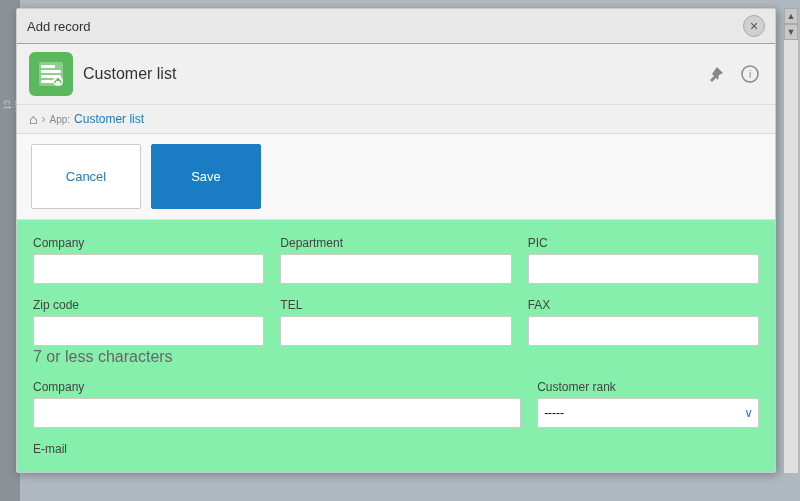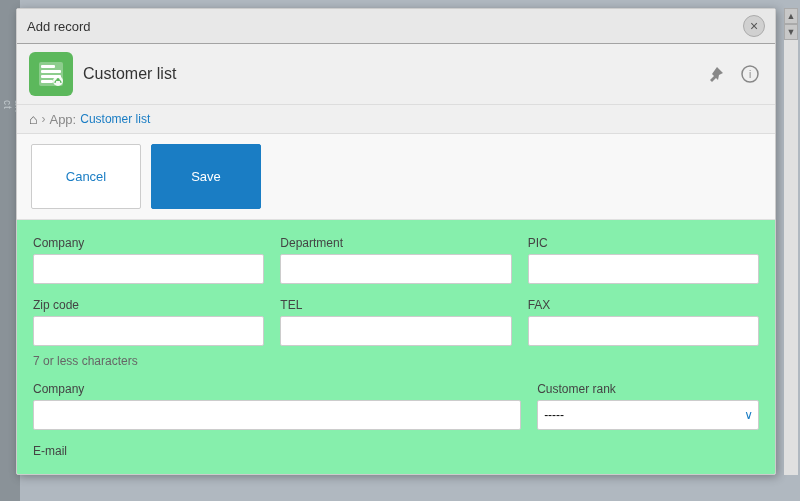--- a/index.html
+++ b/index.html
@@ -120,21 +120,21 @@
       color: #555;
       font-size: 14px;
       cursor: pointer;
     }
     .breadcrumb-sep {
       color: #999;
       font-size: 12px;
     }
     .breadcrumb-app-label {
       color: #888;
-      font-size: 13px;
+      font-size: 10px;
     }
     .breadcrumb-link {
       color: #1a7dc4;
       font-size: 12px;
       cursor: pointer;
     }
 
     
     .action-bar {
       background: #f8f8f8;
@@ -198,23 +198,23 @@
       height: 30px;
       border: 1px solid #ccc;
       background: #fff;
       padding: 0 6px;
       font-size: 12px;
       border-radius: 2px;
       outline: none;
     }
 
     .field-hint {
-      font-size: 12px;
+      font-size: 16px;
       color: #666;
-      margin-top: 8px;
+      margin-top: 2px;
     }
 
     .field-select-wrapper {
       position: relative;
       height: 30px;
     }
 
     .field-select {
       width: 100%;
       height: 30px;

